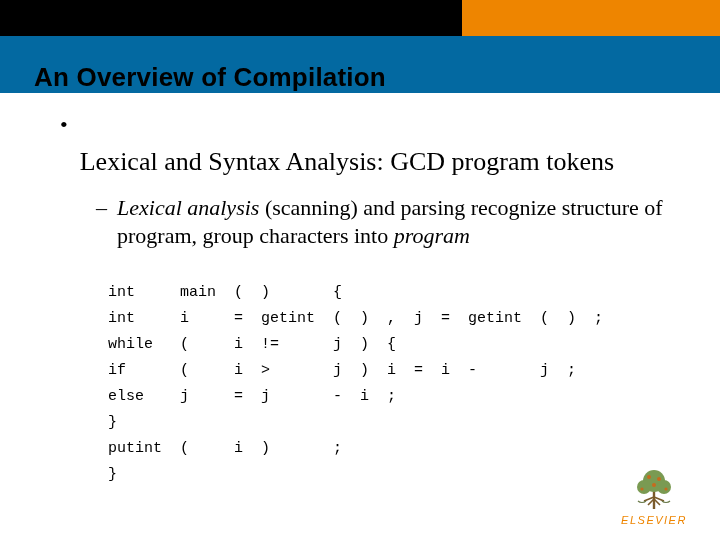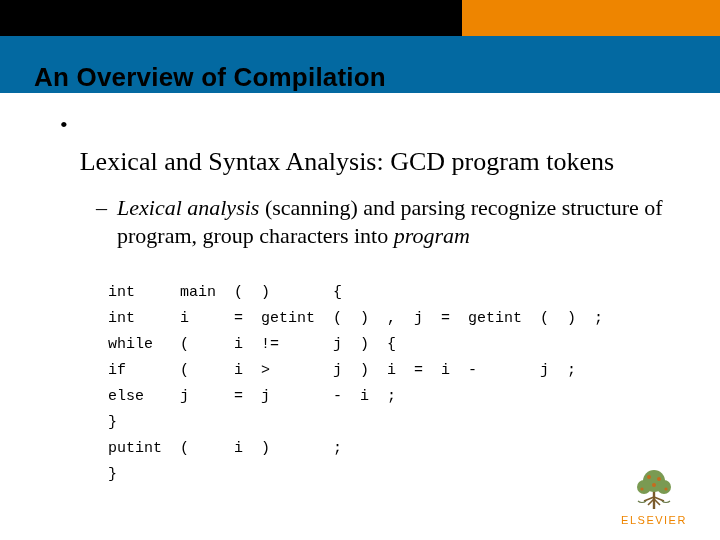--- a/index.html
+++ b/index.html
@@ -12,21 +12,21 @@
   .title { font-family: Arial, Helvetica, sans-serif; font-weight: bold; font-size: 26px; color: #000; letter-spacing: 0.2px; }
   .content { position: absolute; top: 110px; left: 60px; width: 620px; }
   .bullet-row { display: flex; align-items: flex-start; }
   .bullet-dot { font-size: 22px; line-height: 30px; margin-right: 12px; }
   .bullet-text { font-size: 26px; line-height: 32px; margin-top: 36px; }
   .subbullet-row { display: flex; align-items: flex-start; margin-top: 16px; margin-left: 36px; }
   .subbullet-dash { font-size: 22px; line-height: 28px; margin-right: 10px; }
   .subbullet-text { font-size: 22px; line-height: 28px; }
   em.it { }
   .tokens { position: absolute; top: 280px; left: 60px; font-family: 'Courier New', Courier, monospace; font-size: 15px; line-height: 26px; white-space: pre; margin-left: 48px; }
-  .logo { position: absolute; bottom: 14px; right: 22px; width: 88px; text-align: center; }
+  .logo { position: absolute; bottom: 14px; right: 22px; width: 88px; text-align: center; font-style: italic; }
   .logo svg { display: block; margin: 0 auto; }
   .logo-text { font-family: Arial, Helvetica, sans-serif; font-size: 11px; letter-spacing: 1.5px; color: #ee8500; margin-top: 3px; }
 </style>
 </head>
 <body>
 
 <div class="slide">
 
   <div class="topbar">
     <div class="topbar-left"></div>

